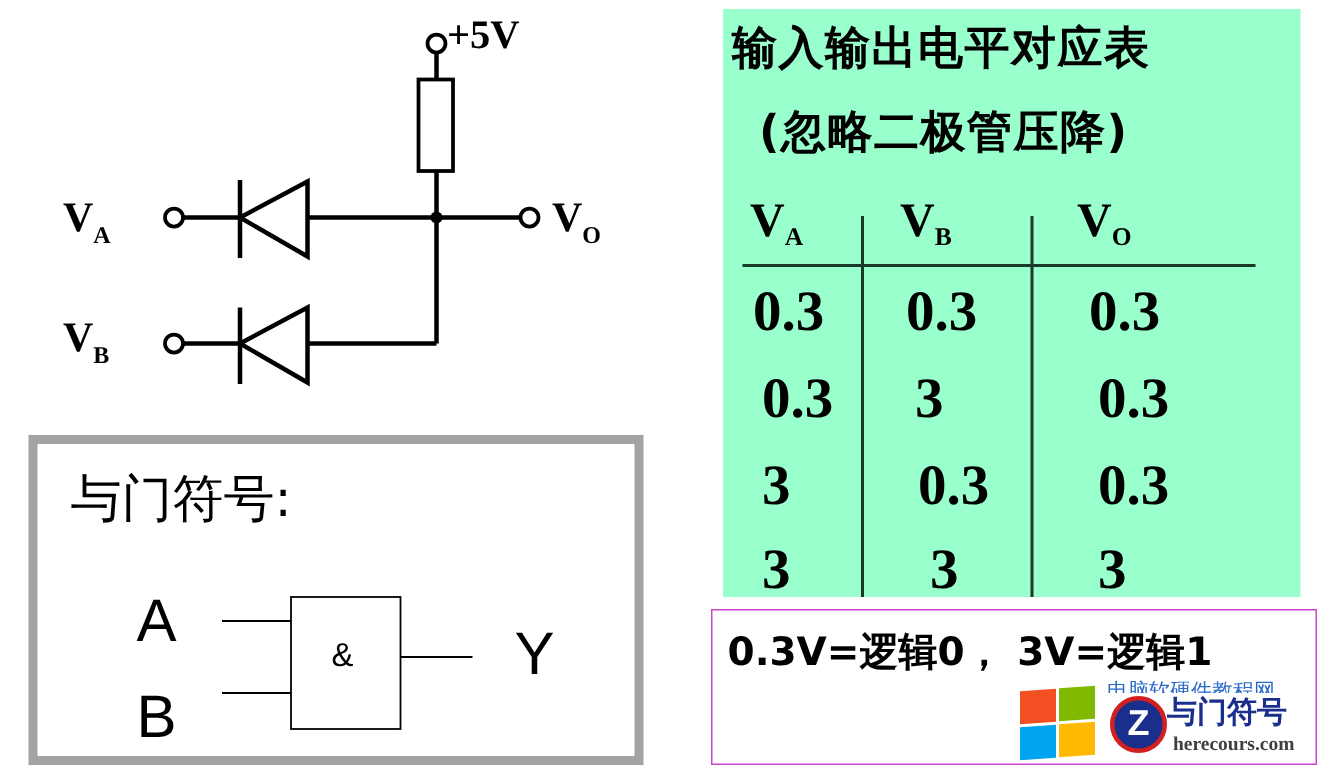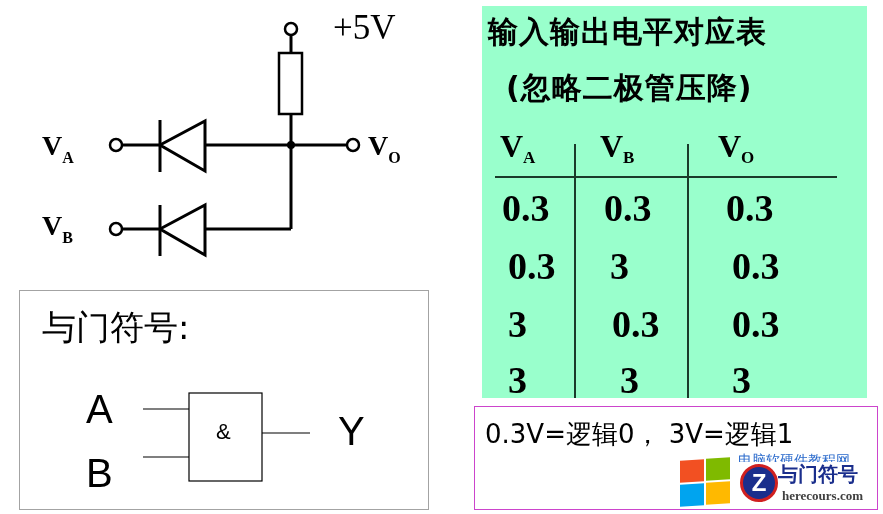--- a/index.html
+++ b/index.html
@@ -9,26 +9,26 @@
   svg { position:absolute; left:0; top:0; }
   .lbl { font-size:28px; font-weight:bold; font-family:"Liberation Serif", serif; }
   .sub { font-size:16px; font-weight:bold; }
   
   #table-panel { left:482px; top:6px; width:385px; height:392px; background:#99ffcc; }
   .tbl-title { position:absolute; font-family:"DejaVu Sans", sans-serif; font-size:30px; font-weight:bold; letter-spacing:1px; }
   .cell { position:absolute; font-family:"Liberation Serif", serif; font-weight:bold; font-size:38px; }
   .hdr { position:absolute; font-family:"Liberation Serif", serif; font-weight:bold; font-size:32px; }
   .hdr .s { font-size:17px; position:relative; top:6px; }
   
-  #logic-box { left:19px; top:290px; width:410px; height:220px; border:1px solid #a3a3a3; box-sizing:border-box; }
+  #logic-box { left:19px; top:290px; width:410px; height:220px; border:6px solid #a3a3a3; box-sizing:border-box; }
   #logic-box .title { position:absolute; left:22px; top:14px; font-family:"DejaVu Sans", sans-serif; font-size:34px; }
   .gate-lbl { position:absolute; font-family:"Liberation Sans", sans-serif; font-size:40px; }
   
   #note-box { left:474px; top:406px; width:404px; height:104px; border:1.5px solid #cc44cc; box-sizing:border-box; }
-  #note-line1 { position:absolute; left:10px; top:10px; font-family:"DejaVu Sans", sans-serif; font-weight:normal; font-size:26px; white-space:nowrap;text-align:center; }
+  #note-line1 { position:absolute; left:10px; top:10px; font-family:"DejaVu Sans", sans-serif; font-weight:bold; font-size:26px; white-space:nowrap;text-align:center; }
   #note-line2 { position:absolute; left:20px; top:56px; font-family:"DejaVu Sans", sans-serif; font-size:27px; white-space:nowrap; }
   
   #watermark { left:680px; top:458px; width:203px; height:56px; }
   .win-sq { position:absolute; width:24px; height:22px; }
   #wm-text1 { position:absolute; left:98px; top:3px; font-family:"Liberation Serif", serif; font-weight:bold; font-size:20px; color:#1a2e8c; white-space:nowrap; }
   #wm-text2 { position:absolute; left:102px; top:30px; font-family:"Liberation Serif", serif; font-weight:bold; font-size:13px; color:#404040; white-space:nowrap; }
   #wm-banner { position:absolute; left:58px; top:-6px; font-family:Liberation Serif, serif; font-size:14px; color:#2a6acc; white-space:nowrap; overflow:hidden; height:10px; }
 </style>
 </head>
 <body>
@@ -51,21 +51,21 @@
     <line x1="122" y1="145" x2="291" y2="145" stroke="#000" stroke-width="3"></line>
 
     <line x1="160" y1="120" x2="160" y2="172" stroke="#000" stroke-width="3"></line>
     <polygon points="160,145 205,121 205,171" fill="#fff" stroke="#000" stroke-width="3"></polygon>
 
     <circle cx="116" cy="229" r="6" fill="#fff" stroke="#000" stroke-width="2.5"></circle>
     <line x1="122" y1="229" x2="291" y2="229" stroke="#000" stroke-width="3"></line>
     <line x1="160" y1="205" x2="160" y2="256" stroke="#000" stroke-width="3"></line>
     <polygon points="160,229 205,205 205,255" fill="#fff" stroke="#000" stroke-width="3"></polygon>
   </svg>
-  <div class="abs lbl" style="left:333px;top:8px;font-size:35px;font-weight:normal;">+5V</div>
+  <div class="abs lbl" style="left:298px;top:8px;font-size:27px;font-weight:bold;">+5V</div>
   <div class="abs lbl" style="left:42px;top:130px;">
     <span>V</span><span class="sub" style="position:relative;top:8px;">A</span>
   </div>
   <div class="abs lbl" style="left:42px;top:210px;">
     <span>V</span><span class="sub" style="position:relative;top:8px;">B</span>
   </div>
   <div class="abs lbl" style="left:368px;top:130px;">
     <span>V</span><span class="sub" style="position:relative;top:8px;">O</span>
   </div>
 </div>

